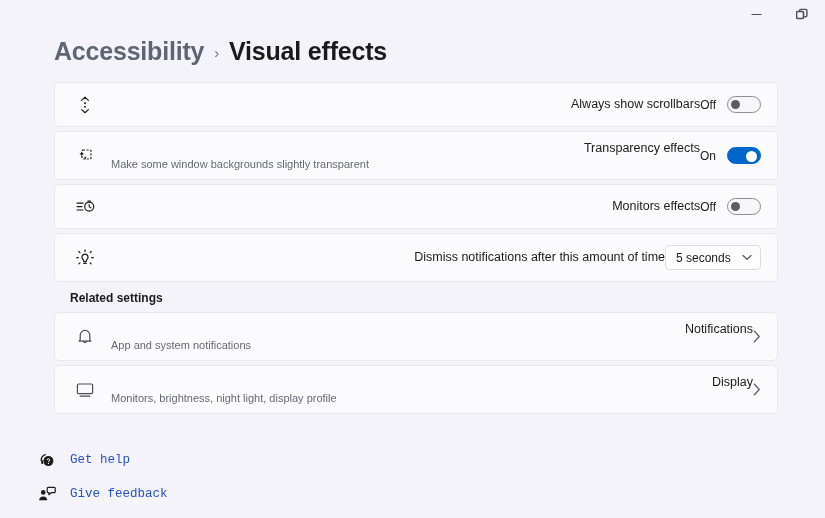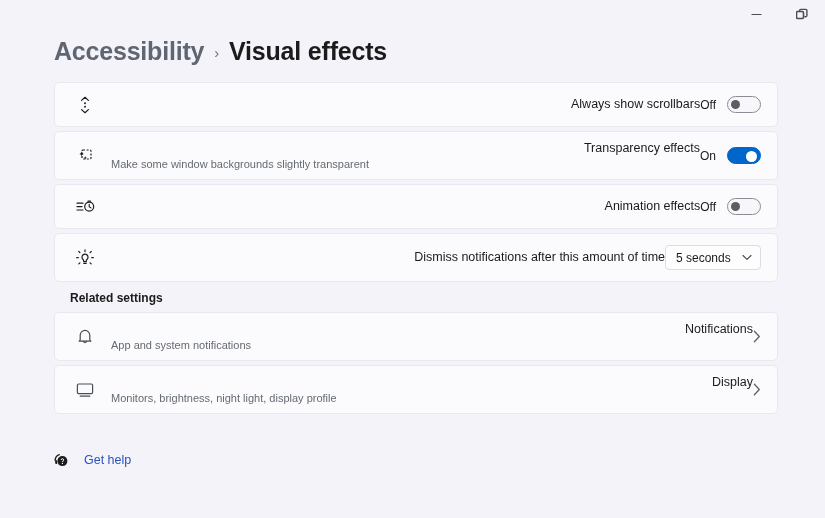--- a/index.html
+++ b/index.html
@@ -93,21 +93,21 @@
   .chev-r { color: #5d6168; display: flex; align-items: center; }
 
   
   .related-head {
     position: absolute; left: 54px; top: 263px;
     font-size: 12px; font-weight: 700; color: #1b1b1b; margin-left: 16px;
   }
   .related-cards { position: absolute; left: 54px; top: 284px; width: 724px; }
 
   
-  .links { position: absolute; left: 50px; top: 420px; }
+  .links { position: absolute; left: 36px; top: 420px; font-family: Liberation Mono, monospace; }
   .link-row {
     display: flex; align-items: center; gap: 12px;
     height: 24px; margin-bottom: 10px; cursor: pointer;
   }
   .link-ico { width: 22px; display: flex; align-items: center; justify-content: center; color: #1b1b1b; }
   .link-txt { font-size: 12.5px; color: #2a52be; }
 </style>
 </head>
 <body>
 
@@ -180,21 +180,21 @@
       <div class="card h48">
         <div class="card-ico">
           <svg width="19" height="16" viewBox="0 0 19 16" aria-hidden="true">
             <path d="M1 4.2h6M1 7.6h5M1 11h6" stroke="#1b1b1b" stroke-width="1.2" stroke-linecap="round"></path>
             <circle cx="13.2" cy="7.6" r="4.5" fill="none" stroke="#1b1b1b" stroke-width="1.2"></circle>
             <path d="M13.2 5.2v2.6l1.8 1.1" fill="none" stroke="#1b1b1b" stroke-width="1.1" stroke-linecap="round" stroke-linejoin="round"></path>
             <path d="M12 2.1h2.5" stroke="#1b1b1b" stroke-width="1.2" stroke-linecap="round"></path>
           </svg>
         </div>
         <div class="card-text">
-          <div class="card-title">Animation effects</div>
+          <div class="card-title">Monitors effects</div>
         </div>
         <div class="toggle-wrap">
           <span class="toggle-label">Off</span>
           <div class="switch off">
             <span class="knob"></span>
           </div>
         </div>
       </div>
 
       <div class="card h54">
@@ -276,16 +276,26 @@
             <path d="M2.2 8.6a6.2 6.2 0 0 1 4.1-6" fill="none" stroke="#1b1b1b" stroke-width="1.3" stroke-linecap="round"></path>
             <circle cx="9.4" cy="9.1" r="5" fill="#1b1b1b"></circle>
             <path d="M8.2 7.6a1.25 1.25 0 0 1 2.45.35c0 .85-1.2.95-1.2 1.75" fill="none" stroke="#ffffff" stroke-width="1" stroke-linecap="round"></path>
             <circle cx="9.42" cy="11.4" r="0.62" fill="#ffffff"></circle>
             <path d="M2.2 8.6v2.3a1 1 0 0 0 1 1h.9V8.2h-1.9z" fill="#1b1b1b"></path>
           </svg>
         </span>
         <span class="link-txt">Get help</span>
       </div>
 
+      <div class="link-row">
+        <span class="link-ico">
+          <svg width="18" height="16" viewBox="0 0 18 16" aria-hidden="true">
+            <circle cx="5.2" cy="6.4" r="2.3" fill="#1b1b1b"></circle>
+            <path d="M1.1 14.3c0-2.4 1.85-3.9 4.1-3.9s4.1 1.5 4.1 3.9z" fill="#1b1b1b"></path>
+            <path d="M10.1 1.3h6.2a.9.9 0 0 1 .9.9v3.6a.9.9 0 0 1-.9.9h-3.1l-2.3 2V6.7h-.8a.9.9 0 0 1-.9-.9V2.2a.9.9 0 0 1 .9-.9z" fill="none" stroke="#1b1b1b" stroke-width="1.2" stroke-linejoin="round"></path>
+          </svg>
+        </span>
+        <span class="link-txt">Give feedback</span>
+      </div>
     </div>
 
   </div>
 </div>
 
 </body></html>

